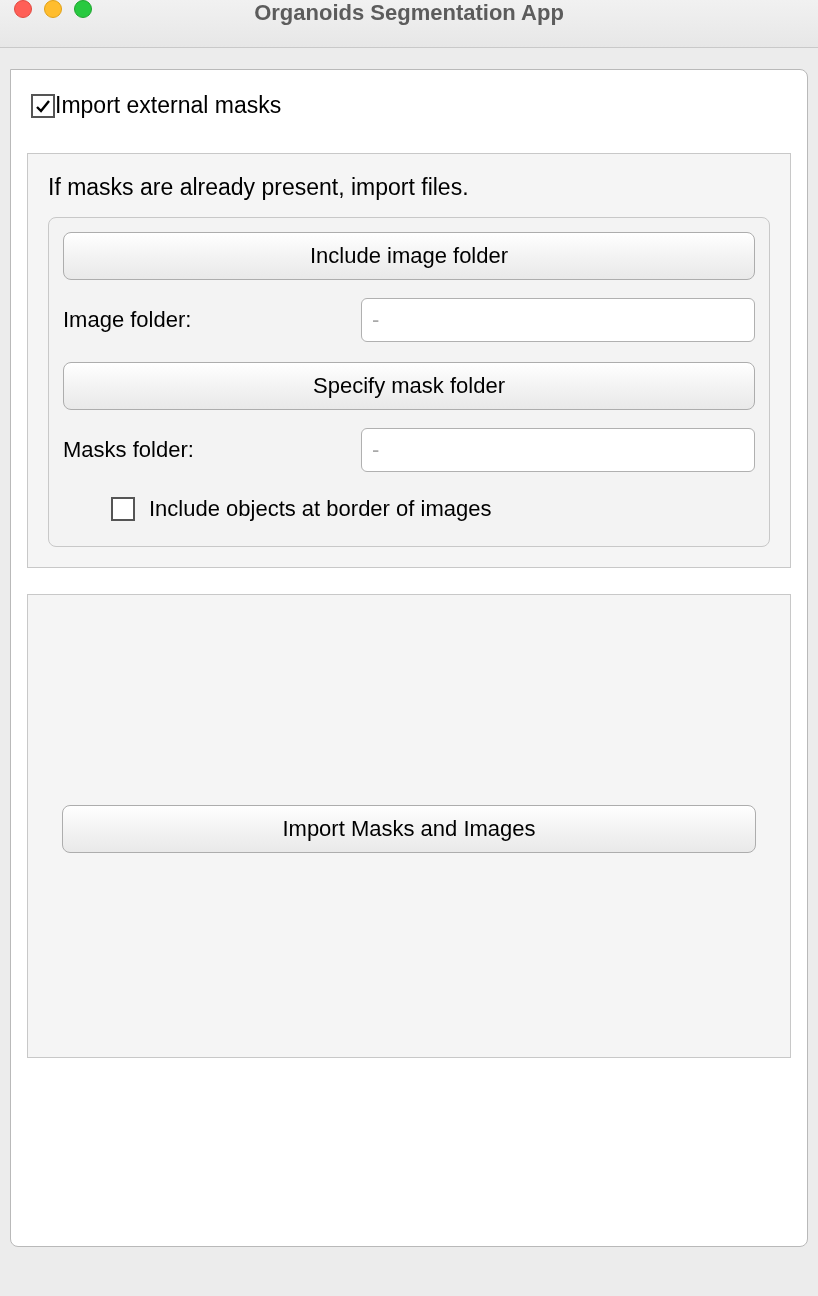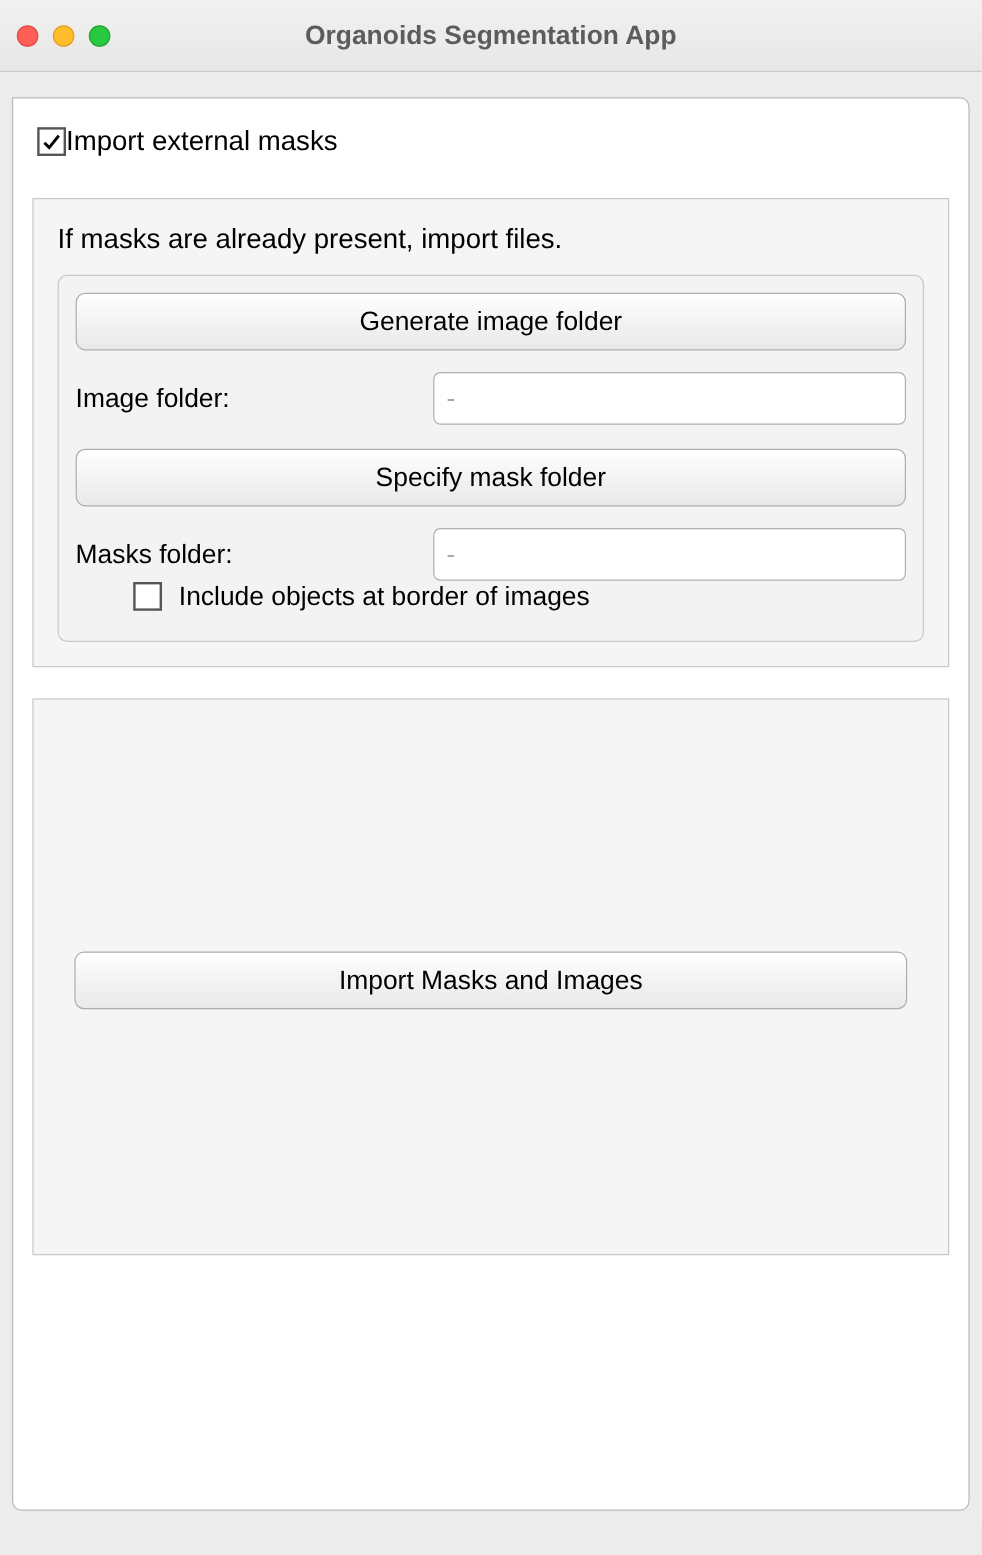--- a/index.html
+++ b/index.html
@@ -9,23 +9,23 @@
     width: 818px;
     height: 1296px;
     font-family: -apple-system, "Helvetica Neue", Arial, sans-serif;
     font-size: 22px;
     background: #ececec;
     color: #000;
   }
 
   
   .titlebar {
-    height: 60px;
-    display: flex;
-    align-items: center;
+    height: 48px;
+    display: flex;
+    align-items: flex-start;
     background: linear-gradient(#f1f1f1, #e7e7e7);
     border-bottom: 1px solid #c9c9c9;
     position: relative;
   }
   .traffic-lights {
     display: flex;
     gap: 12px;
     margin-left: 14px;
   }
   .tl {
@@ -154,20 +154,21 @@
     padding: 4px 10px;
     font-size: 22px;
     background: #fff;
   }
   .row input::placeholder { color: #a9a9a9; }
 
   .chk-inline {
     display: flex;
     align-items: center;
     gap: 14px;
+    margin-top: 24px;
     margin-left: 6px;
     font-size: 22px;
     padding-left: 42px;
   }
 
   
   .group.second {
     height: 464px;
     display: flex;
     align-items: flex-start;
@@ -201,21 +202,21 @@
         </svg>
       </span>
       <span>Import external masks</span>
     </div>
 
     <div class="group">
       <div class="group-title">If masks are already present, import files.</div>
 
       <div class="inner">
 
-        <button class="btn">Generate image folder</button>
+        <button class="btn">Include image folder</button>
 
         <div class="row">
           <label>Image folder:</label>
           <input type="text" placeholder="-" value="" style="">
         </div>
 
         <div class="spacer-top"></div>
         <div style="height:14px"></div>
 
         <button class="btn">Specify mask folder</button>

